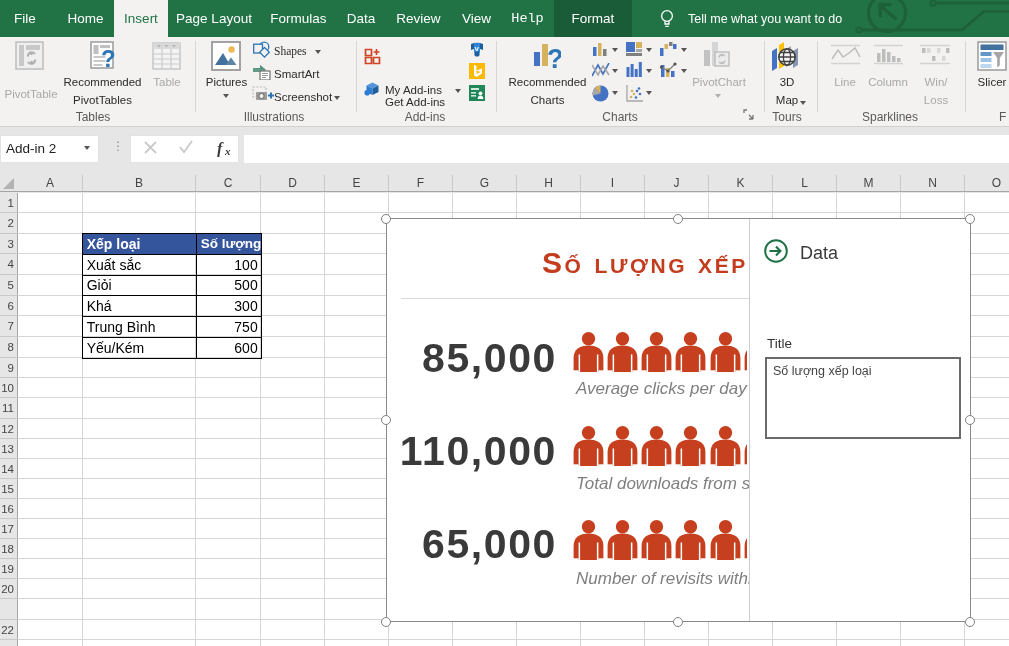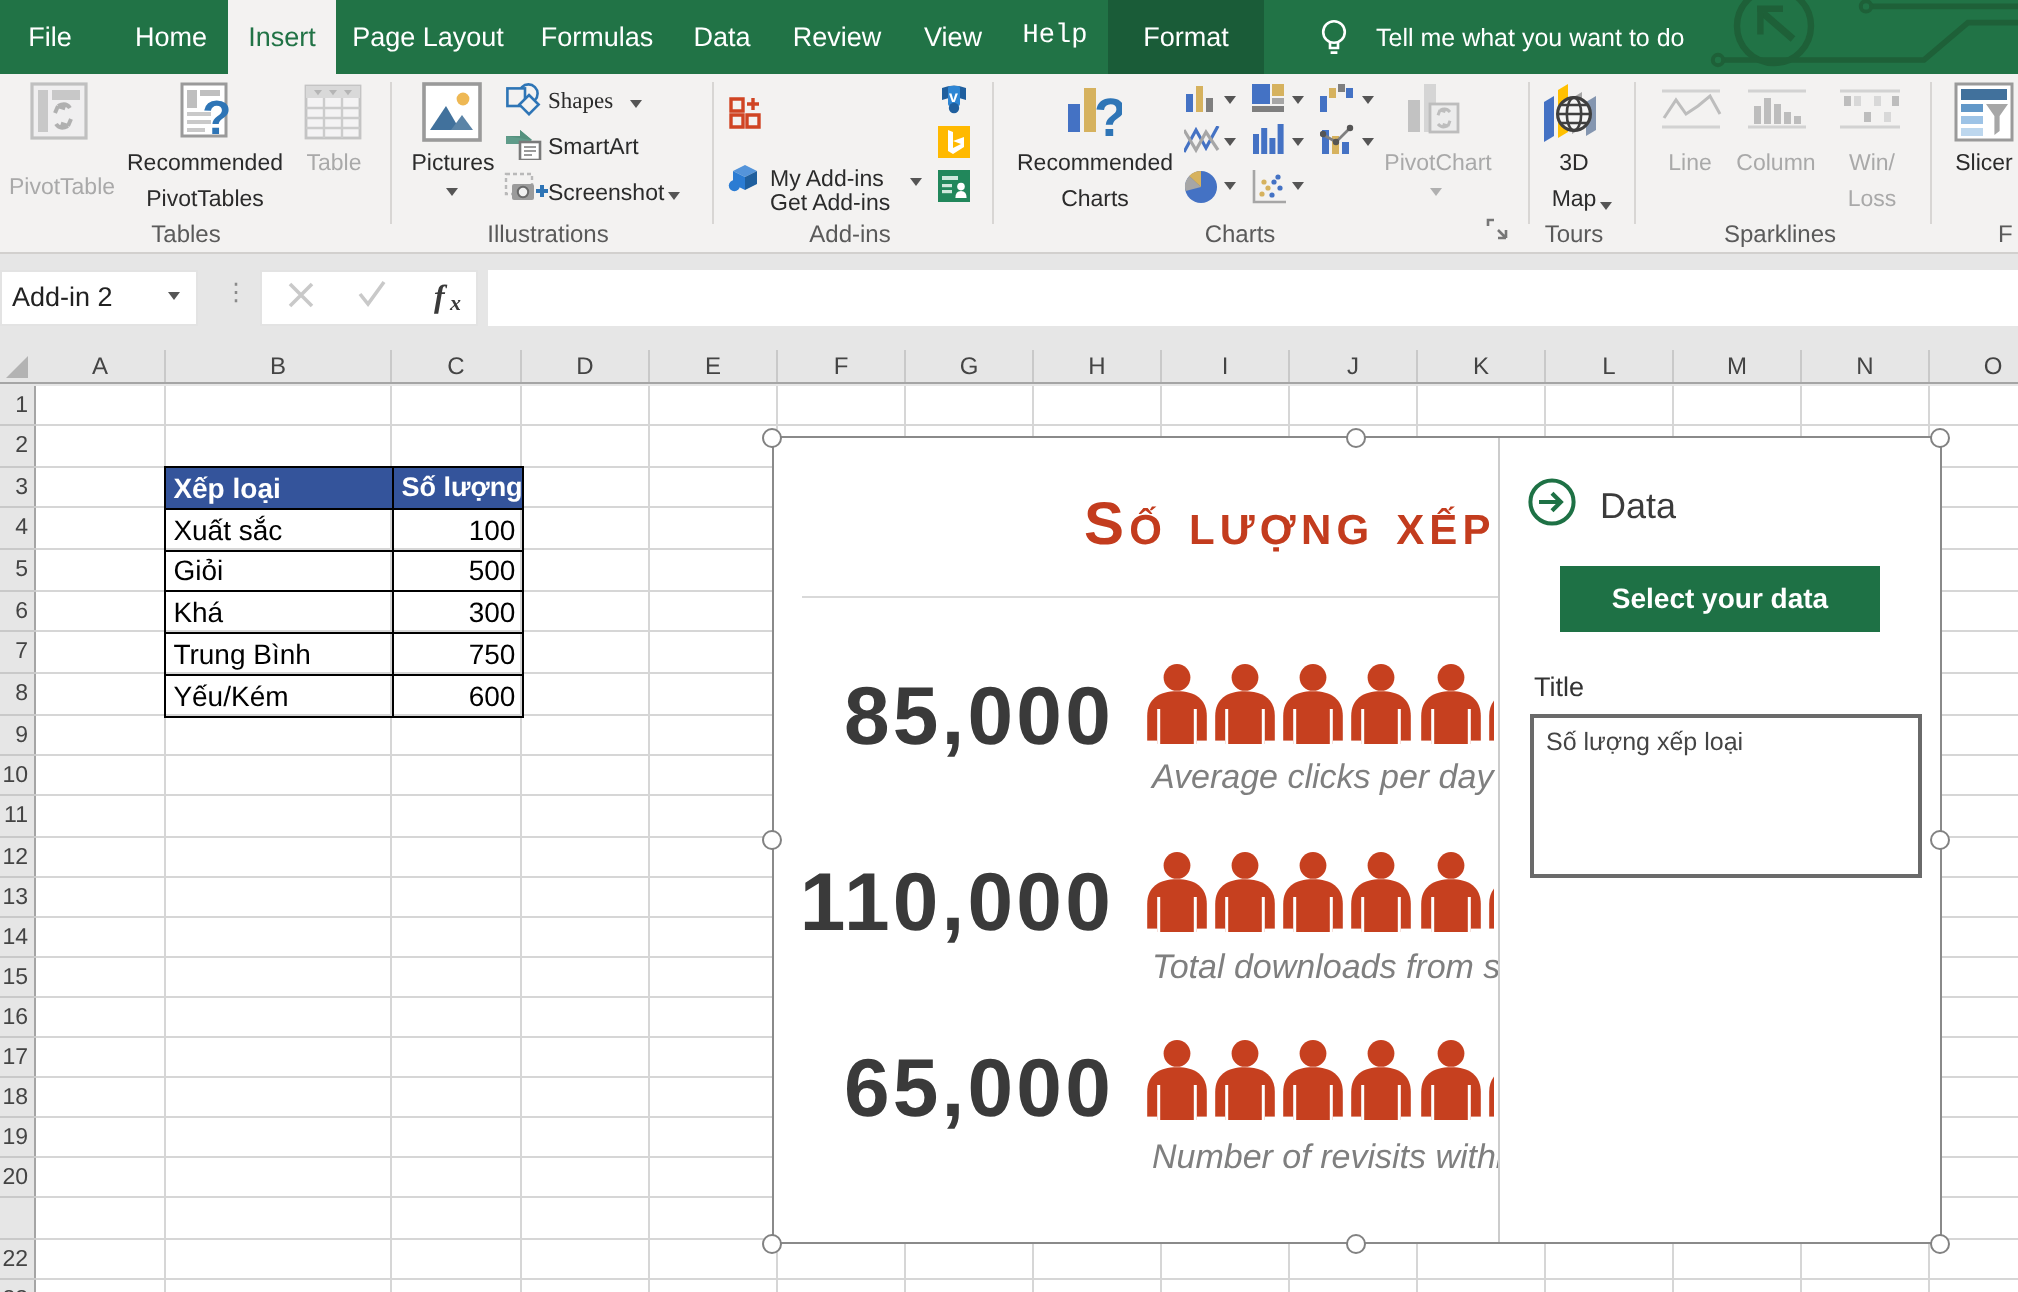--- a/index.html
+++ b/index.html
@@ -643,21 +643,20 @@
           </svg>
         </div>
       <div class="caption" style="top:350px;">Number of revisits within a month</div>
 
       <div id="panel">
         <svg class="abs" style="left:14px;top:20px" width="24" height="24" viewBox="0 0 24 24">
           <circle cx="12" cy="12" r="10.8" fill="none" stroke="#1e7145" stroke-width="2"></circle>
           <path d="M5.5 12 h11 M12 7.6 l4.4 4.4 l-4.4 4.4" fill="none" stroke="#1e7145" stroke-width="2.1"></path>
         </svg>
         <div class="abs" style="left:50px;top:24px;font-size:18px;color:#3b3b3b;">Data</div>
-        <div class="abs" style="left:30px;top:64px;width:160px;height:33px;background:#1e7145;color:#fff;font-weight:bold;font-size:14px;text-align:center;line-height:33px;">Select your data</div>
         <div class="abs" style="left:17px;top:117px;font-size:13.5px;color:#333;">Title</div>
         <div class="abs" style="left:15px;top:138px;width:196px;height:82px;border:2px solid #6a6a6a;background:#fff;font-size:12.5px;color:#444;padding:5px 6px;">Số lượng xếp loại</div>
       </div>
     </div>
 
     <div class="handle" style="left:363px;top:21px;"></div>
     <div class="handle" style="left:655px;top:21px;"></div>
     <div class="handle" style="left:947px;top:21px;"></div>
     <div class="handle" style="left:363px;top:222px;"></div>
     <div class="handle" style="left:947px;top:222px;"></div>

